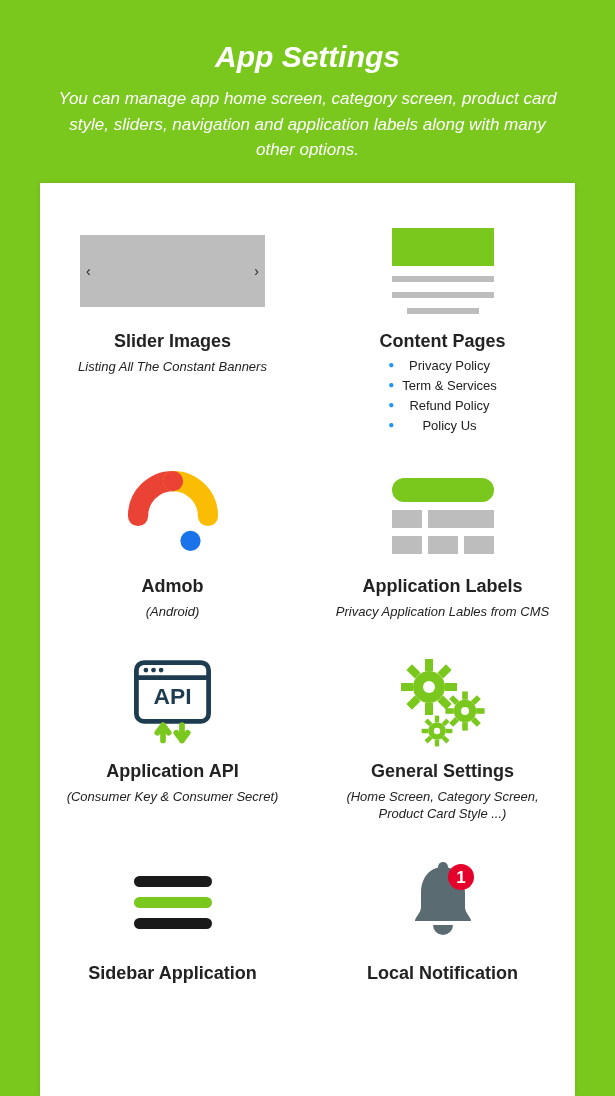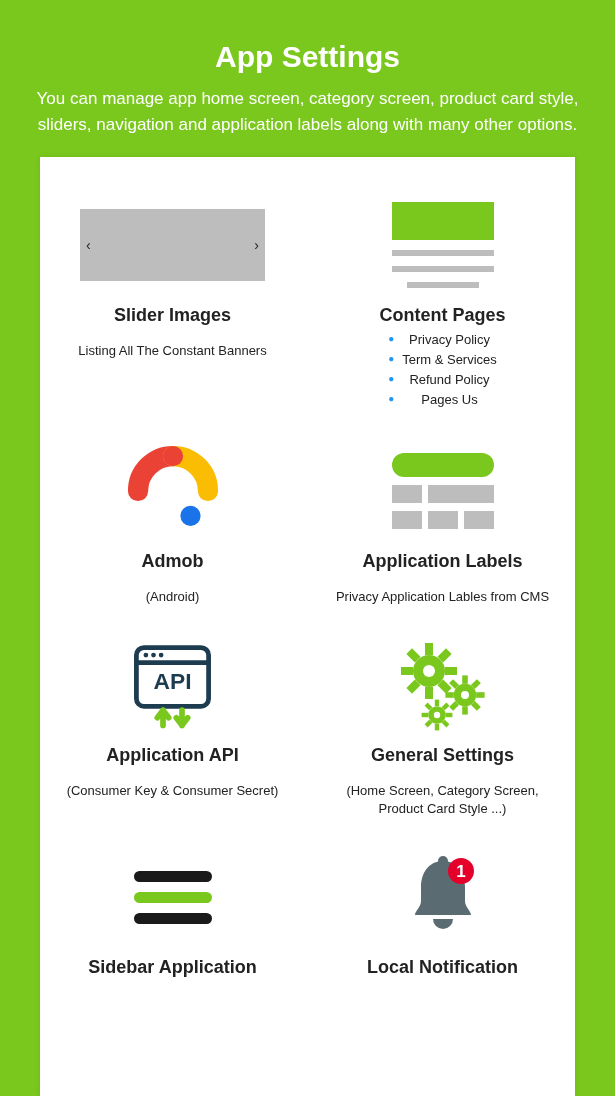--- a/index.html
+++ b/index.html
@@ -6,40 +6,40 @@
   body {
     width: 615px;
     height: 1096px;
     background: #7ac81d;
     font-family: "Segoe UI", Arial, sans-serif;
     display: flex;
     flex-direction: column;
     align-items: center;
     overflow: hidden;
   }
-  .header { text-align: center; color: #fff; padding: 40px 24px 20px; }
+  .header { text-align: center; color: #fff; padding: 40px 50px 20px; font-style: italic; }
   .header h1 { font-size: 30px; font-weight: 700; margin-bottom: 12px; }
   .header p { font-size: 17px; line-height: 1.5; }
   .card {
     background: #fff;
     width: 535px;
     flex: 1;
     padding: 38px 25px 0;
     box-shadow: 0 0 6px rgba(0,0,0,.1);
   }
   .grid {
     display: grid;
     grid-template-columns: 1fr 1fr;
     column-gap: 55px;
     row-gap: 30px;
   }
   .cell { display: flex; flex-direction: column; align-items: center; text-align: center; }
   .icon-area { height: 100px; width: 100%; display: flex; align-items: center; justify-content: center; }
   .title { font-size: 18px; font-weight: 600; color: #222; margin-top: 10px; }
-  .subtitle { font-size: 13px; color: #222; line-height: 1.35; margin-top: 16px; }
+  .subtitle { font-size: 13px; color: #222; line-height: 1.35; margin-top: 6px; font-style: italic; }
   .bullets { list-style: none; margin-top: 4px; }
   .bullets li { font-size: 13px; color: #222; text-align: center; position: relative; padding-left: 14px; line-height: 1.55; }
   .bullets li::before { content: "●"; color: #2196f3; position: absolute; left: 0; font-size: 10px; top: 1px; }
   
   .slider-box { width: 185px; height: 72px; background: #bdbdbd; position: relative; display: flex; align-items: center; justify-content: space-between; padding: 0 6px; }
   .slider-box span { font-size: 14px; color: #222; }
   
   .content-pages { display: flex; flex-direction: column; align-items: center; gap: 10px; }
   .content-pages .bar-top { width: 102px; height: 38px; background: #7ac81d; }
   .content-pages .line { width: 102px; height: 6px; background: #bdbdbd; }
@@ -84,21 +84,21 @@
           <div class="line"></div>
           <div class="line"></div>
           <div class="line short"></div>
         </div>
       </div>
       <div class="title">Content Pages</div>
       <ul class="bullets">
         <li>Privacy Policy</li>
         <li>Term &amp; Services</li>
         <li>Refund Policy</li>
-        <li>Pages Us</li>
+        <li>Policy Us</li>
       </ul>
     </div>
 
     <div class="cell">
       <div class="icon-area">
         <svg width="92" height="92" viewBox="0 0 100 100">
           <path d="M50 12 A38 38 0 0 0 12 50" fill="none" stroke="#ea4335" stroke-width="22" stroke-linecap="round"></path>
           <path d="M50 12 A38 38 0 0 1 88 50" fill="none" stroke="#fbbc04" stroke-width="22" stroke-linecap="round"></path>
           <circle cx="50" cy="12" r="11" fill="#ea4335"></circle>
           <circle cx="69" cy="77" r="11" fill="#1a73e8"></circle>

